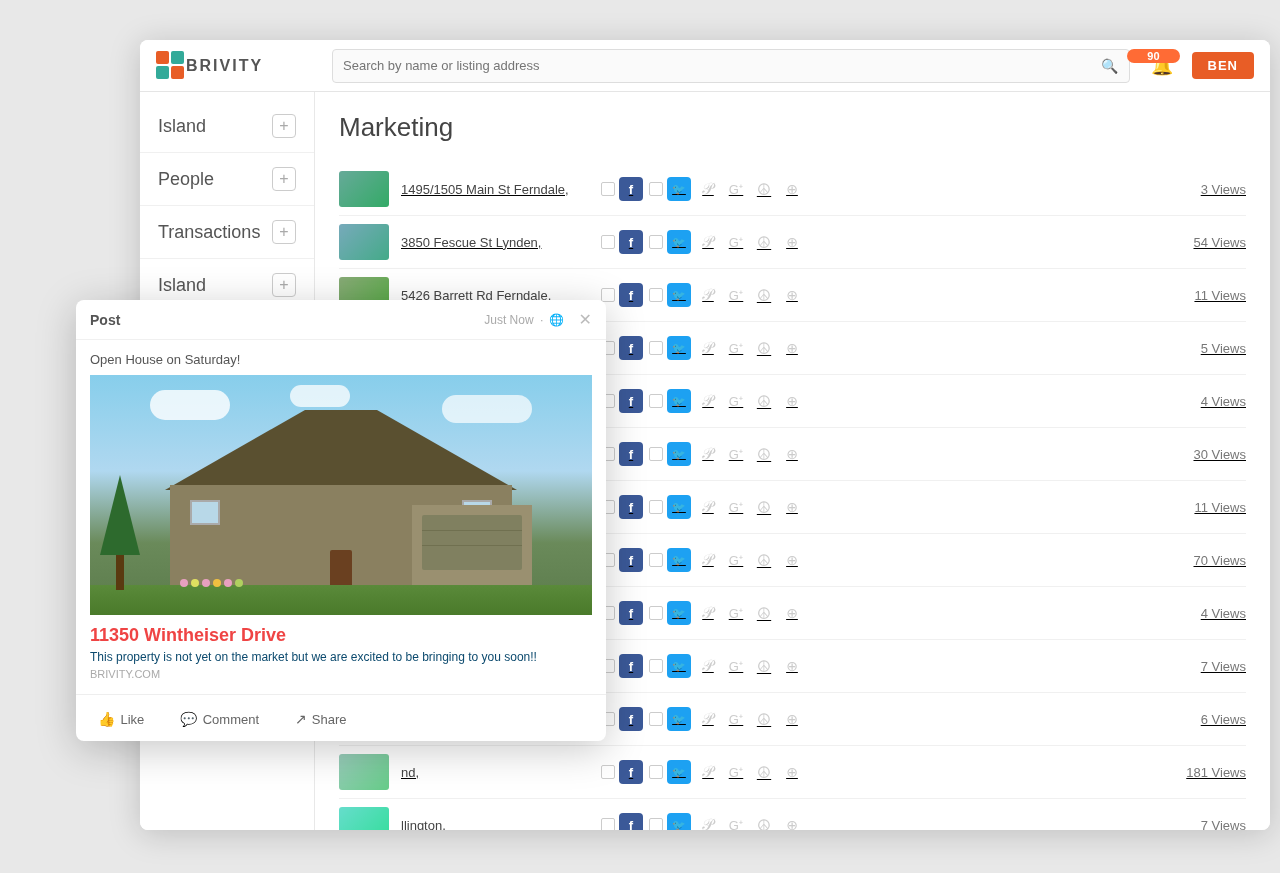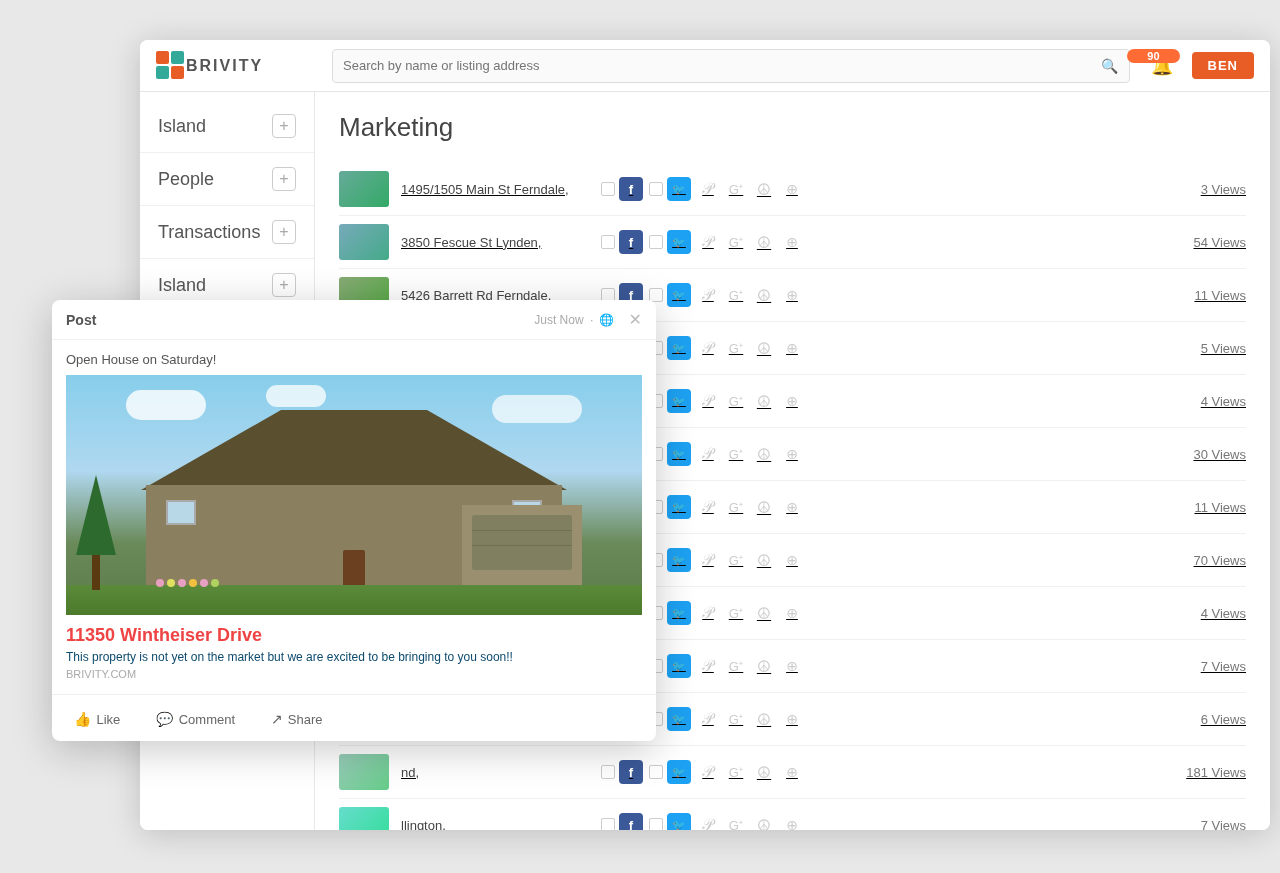--- a/index.html
+++ b/index.html
@@ -288,22 +288,22 @@
       font-size: 13px;
       color: #777;
       min-width: 70px;
       text-align: right;
     }
 
     
     .post-card {
       position: absolute;
       top: 300px;
-      left: 52px;
-      width: 604px;
+      left: 76px;
+      width: 530px;
       background: #fff;
       border-radius: 8px;
       box-shadow: 0 8px 40px rgba(0,0,0,0.22);
       z-index: 100;
       overflow: hidden;
     }
     .post-header {
       display: flex;
       justify-content: space-between;
       align-items: center;

